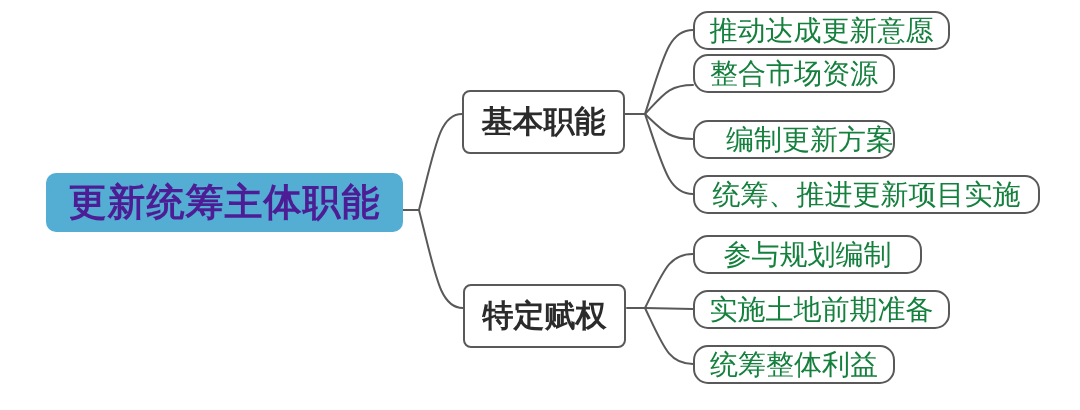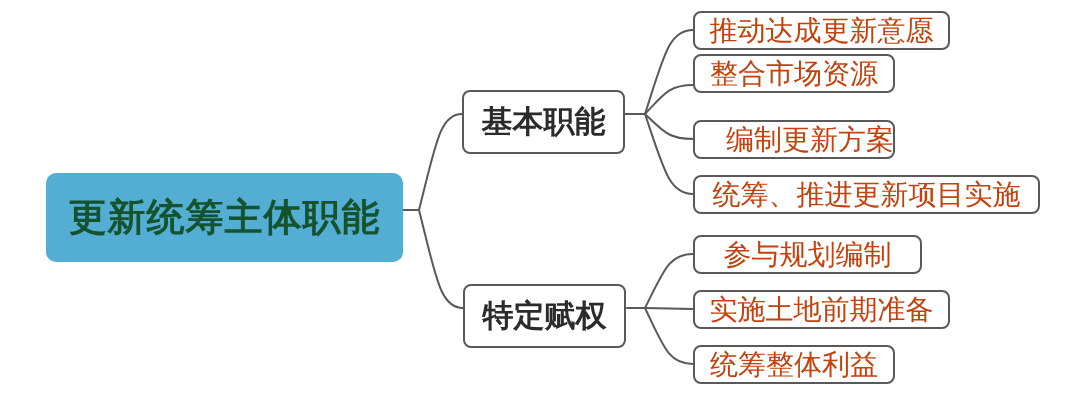--- a/index.html
+++ b/index.html
@@ -29,24 +29,24 @@
     display: flex;
     align-items: center;
     justify-content: center;
     white-space: nowrap;
     z-index: 2;
   }
   .root {
     left: 46px;
     top: 173px;
     width: 357px;
-    height: 89px;
+    height: 59px;
     background: #54AED4;
     border-radius: 10px;
-    color: #14532d;
+    color: #4c1d95;
     font-size: 38px;
     font-weight: bold;
     letter-spacing: 1px;
   }
   .branch {
     width: 163px;
     height: 64px;
     background: #ffffff;
     border: 2px solid #595959;
     border-radius: 8px;
@@ -54,22 +54,22 @@
     font-size: 31px;
     font-weight: bold;
   }
   .branch-1 { left: 462px; top: 90px; }
   .branch-2 { left: 463px; top: 284px; }
   .leaf {
     left: 693px;
     height: 39px;
     background: #ffffff;
     border: 2px solid #595959;
-    border-radius: 8px;
-    color: #c2410c;
+    border-radius: 15px;
+    color: #15803d;
     font-size: 28px;
     font-weight: normal;
   }
   .leaf-1 { top: 11px;  width: 257px; }
   .leaf-2 { top: 54px;  width: 202px; }
   .leaf-3 { top: 120px; width: 202px; padding-left: 32px; }
   .leaf-4 { top: 175px; width: 347px; }
   .leaf-5 { top: 235px; width: 229px; }
   .leaf-6 { top: 290px; width: 257px; }
   .leaf-7 { top: 345px; width: 202px; }

